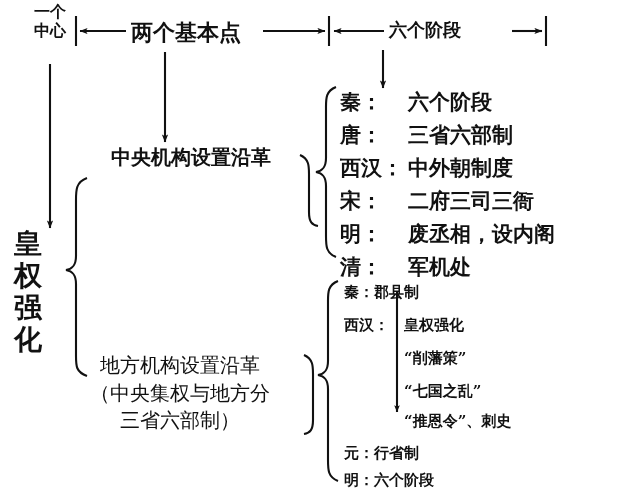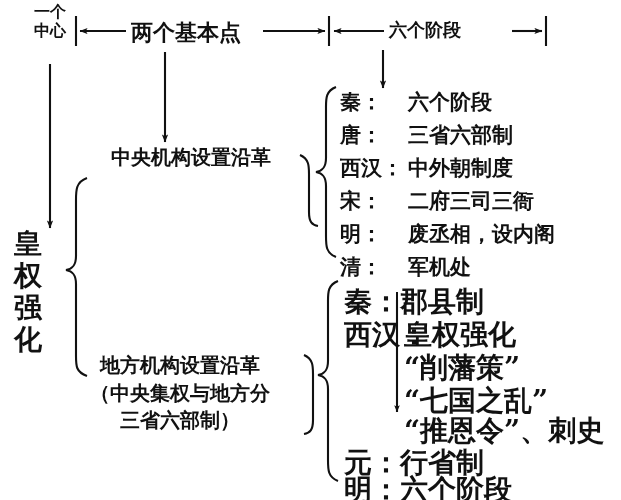--- a/index.html
+++ b/index.html
@@ -17,32 +17,32 @@
                   font-size:16px; font-weight:700; text-align:center;
                   line-height:1.18;font-family:Liberation Mono, monospace; }
 
   .two-basic { position:absolute; left:131px; top:18px; font-size:22px; font-weight:700; }
   .six-stage { position:absolute; left:389px; top:18px; font-size:18px; font-weight:700; }
 
   
   .blk-central { position:absolute; left:82px; top:144px; width:218px;
                  font-size:20px; font-weight:700; text-align:center; line-height:1.38; }
   .blk-local   { position:absolute; left:58px; top:352px; width:244px;
-                 font-size:20px; font-weight:700; text-align:center; line-height:1.38; }
+                 font-size:20px; font-weight:400; text-align:center; line-height:1.38; }
 
   .vert-strength { position:absolute; left:12px; top:228px; width:30px;
                    font-size:28px; font-weight:700; text-align:right; line-height:1.14; }
 
   
   .list { position:absolute; font-size:21px; font-weight:700; }
   .row { position:relative; height:33px; white-space:nowrap; }
   .row .dyn { display:inline-block; text-align:left; }
   .row .val { display:inline-block; }
 
-  .sub { position:absolute; font-size:28px; font-weight:700; white-space:nowrap; }
+  .sub { position:absolute; font-size:15px; font-weight:700; white-space:nowrap; }
 
   
   svg { position:absolute; left:0; top:0; width:621px; height:500px; overflow:visible; }
 </style>
 </head>
 <body>
 
 <div id="stage">
 
   <svg viewBox="0 0 621 500">

